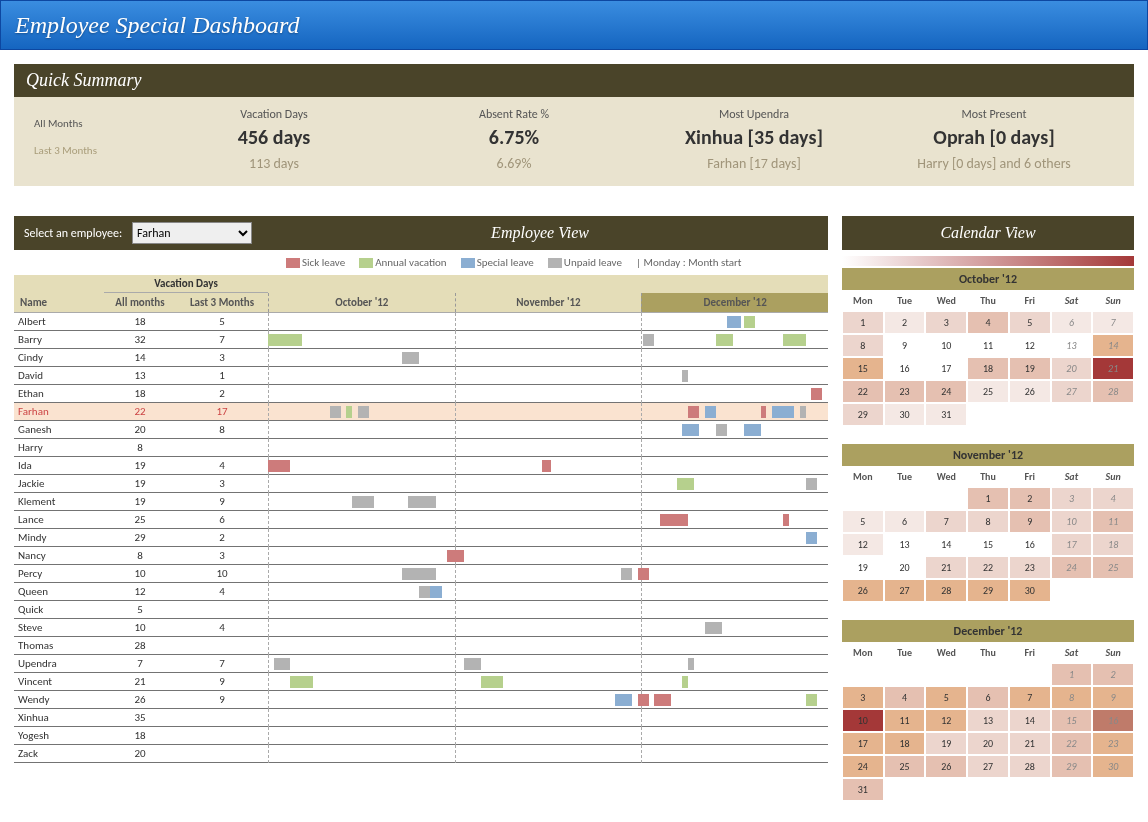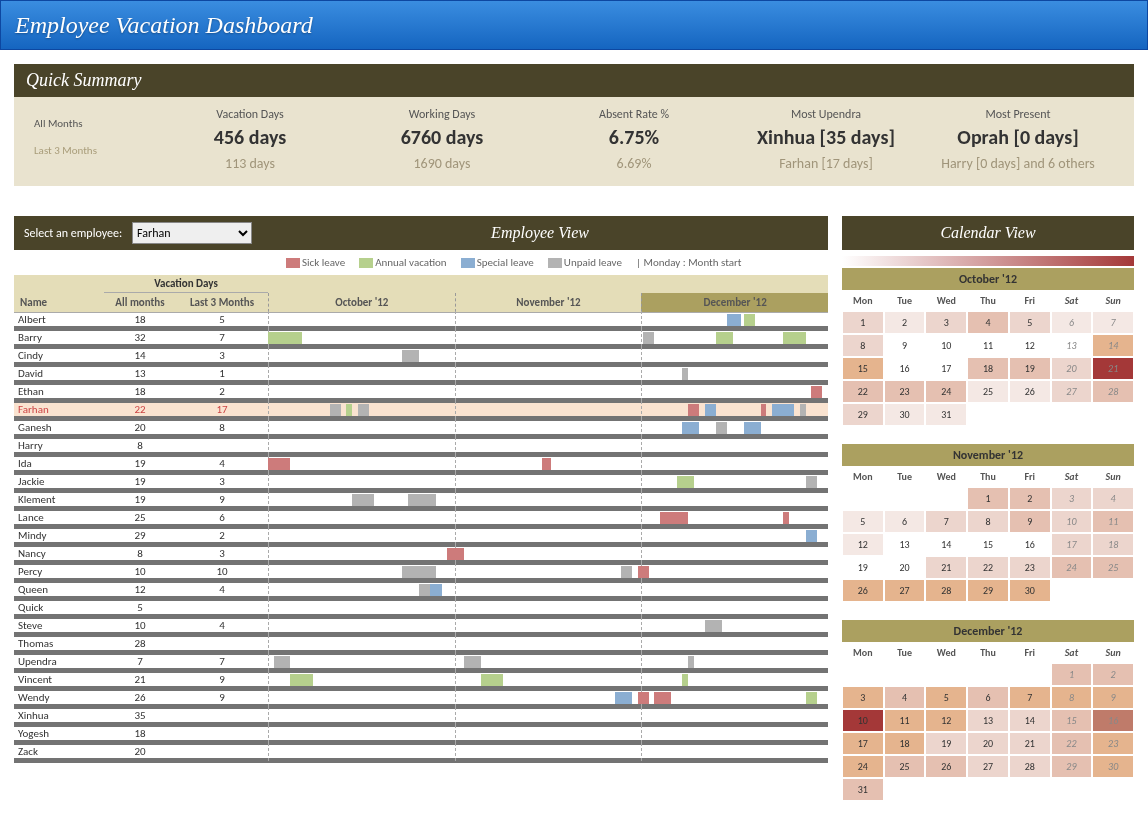--- a/index.html
+++ b/index.html
@@ -29,21 +29,21 @@
 .legend .sp{display:inline-block;width:14px;height:10px;margin-right:2px;vertical-align:middle}
 .grid-head{display:flex;background:#e4ddb8;font-size:11px;font-weight:bold;color:#555;border-bottom:1px solid #aaa}
 .col-name{width:90px;padding:3px 6px}
 .col-all{width:72px;text-align:center;padding:3px}
 .col-l3{width:92px;text-align:center;padding:3px}
 .col-m{flex:1;text-align:center;padding:3px;border-left:1px dashed #999;position:relative}
 .col-m.cur{background:#aba060}
 .vac-sub{display:flex;font-size:11px;font-weight:bold;background:#e4ddb8}
 .vac-sub .vs1{width:90px}
 .vac-sub .vs2{width:164px;text-align:center;padding:2px 0;border-bottom:1px solid #aaa}
-.grid-body .r{display:flex;height:18px;border-bottom:5px solid #737373;align-items:center;font-size:11px}
+.grid-body .r{display:flex;height:18px;border-bottom:1px solid #737373;align-items:center;font-size:11px}
 .r.hl{background:#fae3d0;color:#c44}
 .r .nm{width:90px;padding-left:4px}
 .r .av{width:72px;text-align:center}
 .r .l3{width:92px;text-align:center}
 .r .gantt{flex:1;position:relative;height:18px}
 .gantt .mb{position:absolute;top:0;bottom:0;border-left:1px dashed #aaa}
 .gantt .blk{position:absolute;top:3px;height:12px}
 .grad{height:10px;background:linear-gradient(90deg,#fff,#a43838);margin-bottom:2px}
 .grad-lbl{display:flex;justify-content:space-between;font-size:10px;color:#888;margin-bottom:8px}
 .cal{margin-bottom:18px}
@@ -52,40 +52,35 @@
 .cal-grid .dow{text-align:center;font-size:10px;font-weight:bold;padding:4px 0;color:#555}
 .cal-grid .dow.we{font-style:italic}
 .cal-grid .d{text-align:center;font-size:10px;padding:4px 0;border:1px solid #fff}
 .cal-grid .d.we{font-style:italic;color:#888}
 .months-row{display:flex;flex:1}
 </style>
 </head>
 <body>
 
 <div class="hdr">
-  <h1>Employee Vacation Dashboard</h1>
+  <h1>Employee Special Dashboard</h1>
 </div>
 
 <div class="qs-wrap">
   <div class="qs-bar">Quick Summary</div>
   <div class="qs-body">
     <div class="qs-left">
       <div>All Months</div>
       <div class="faded">Last 3 Months</div>
     </div>
     <div class="qs-cols" id="qs-cols">
         <div class="qs-col">
           <div class="lbl">Vacation Days</div>
   <div class="big">456 days</div>
   <div class="sm">113 days</div>
-        </div>
-        <div class="qs-col">
-          <div class="lbl">Working Days</div>
-  <div class="big">6760 days</div>
-  <div class="sm">1690 days</div>
         </div>
         <div class="qs-col">
           <div class="lbl">Absent Rate %</div>
   <div class="big">6.75%</div>
   <div class="sm">6.69%</div>
         </div>
         <div class="qs-col">
           <div class="lbl">Most Upendra</div>
   <div class="big">Xinhua [35 days]</div>
   <div class="sm">Farhan [17 days]</div>

